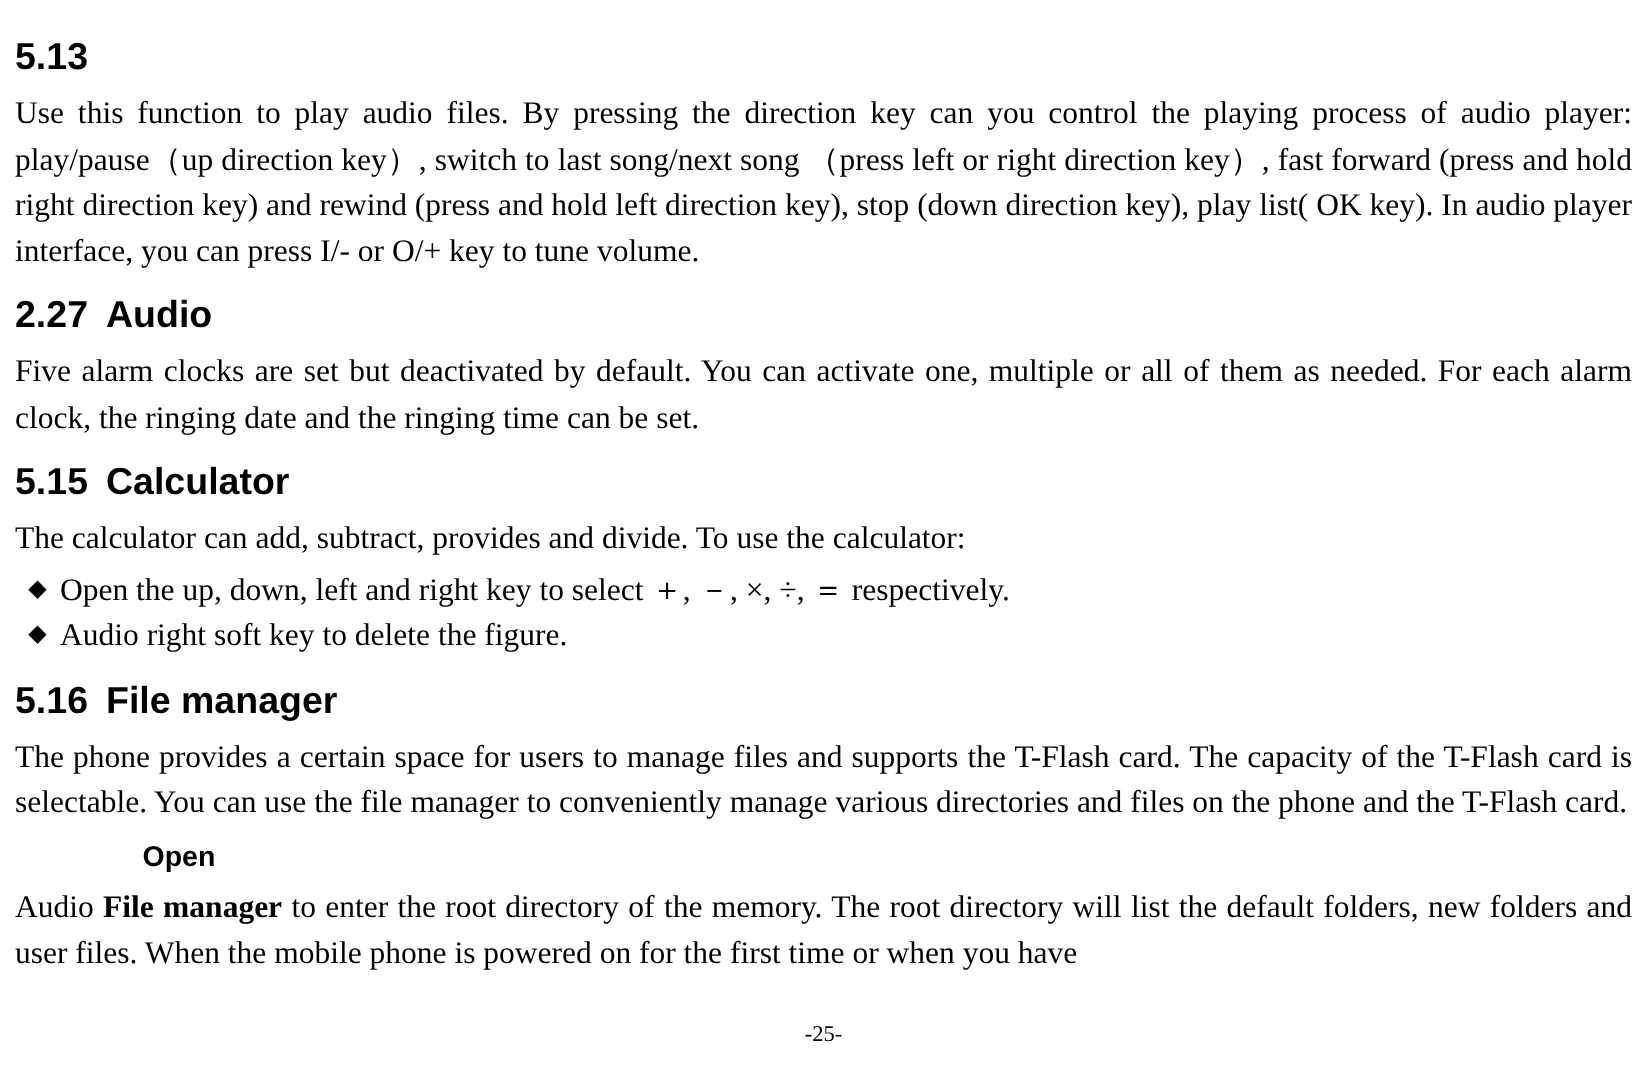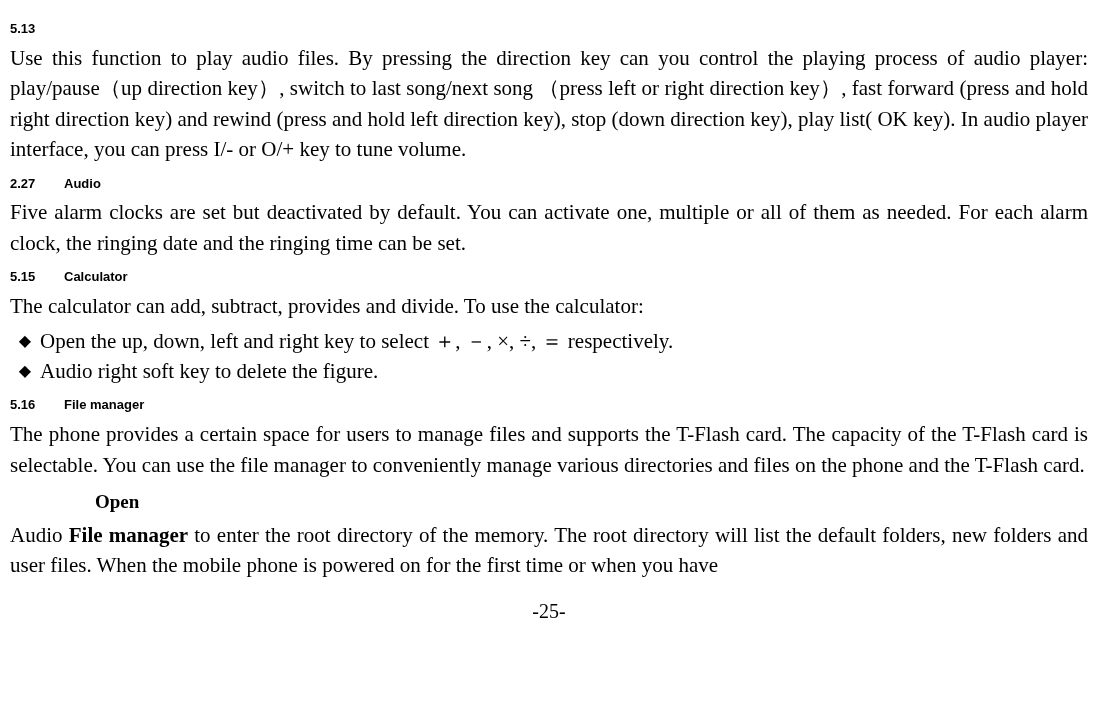--- a/index.html
+++ b/index.html
@@ -10,31 +10,31 @@
       padding: 10px 10px 0 10px;
       box-sizing: border-box;
       background: #fff;
       color: #000;
       font-size: 21px;
       line-height: 1.45;
     }
     .heading {
       font-family: Arial, Helvetica, sans-serif;
       font-weight: bold;
-      font-size: 13px;
+      font-size: 25px;
       margin-top: 10px;
       margin-bottom: 4px;
       display: flex;
       gap: 12px;
     }
     .heading .num {
       min-width: 42px;
     }
     .subheading {
-      font-family: Liberation Serif, serif;
+      font-family: Liberation Sans, sans-serif;
       font-weight: bold;
       font-size: 19px;
       margin-left: 85px;
       margin-top: 8px;
       margin-bottom: 4px;
     }
     .para {
       text-align: justify;
       margin: 4px 0;
     }
@@ -53,23 +53,23 @@
       flex-shrink: 0;
       font-size: 16px;
       line-height: 30px;
       text-align: center;
     }
     .bullet-text {
       flex: 1;
     }
     .page-number {
       text-align: center;
-      font-size: 20px;
+      font-size: 15px;
       font-family: "Times New Roman", Times, serif;
-      margin-top: 16px;
+      margin-top: 30px;
     }
   </style>
 </head>
 <body>
 
 <div class="heading">
   <span class="num">5.13</span>
 </div>
 <div class="para">Use this function to play audio files. By pressing the direction key can you control the playing process of audio player: play/pause（up direction key）, switch to last song/next song （press left or right direction key）, fast forward (press and hold right direction key) and rewind (press and hold left direction key), stop (down direction key), play list( OK key). In audio player interface, you can press I/- or O/+ key to tune volume.</div>
 

